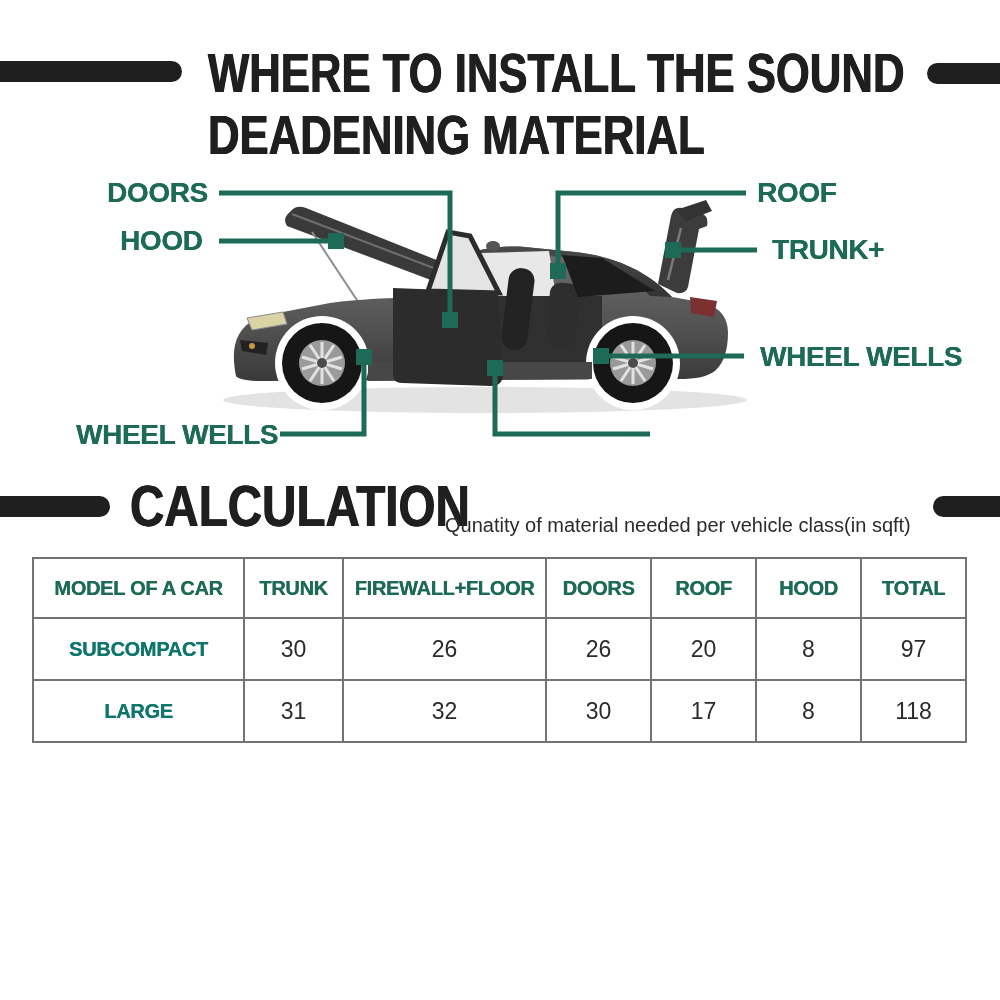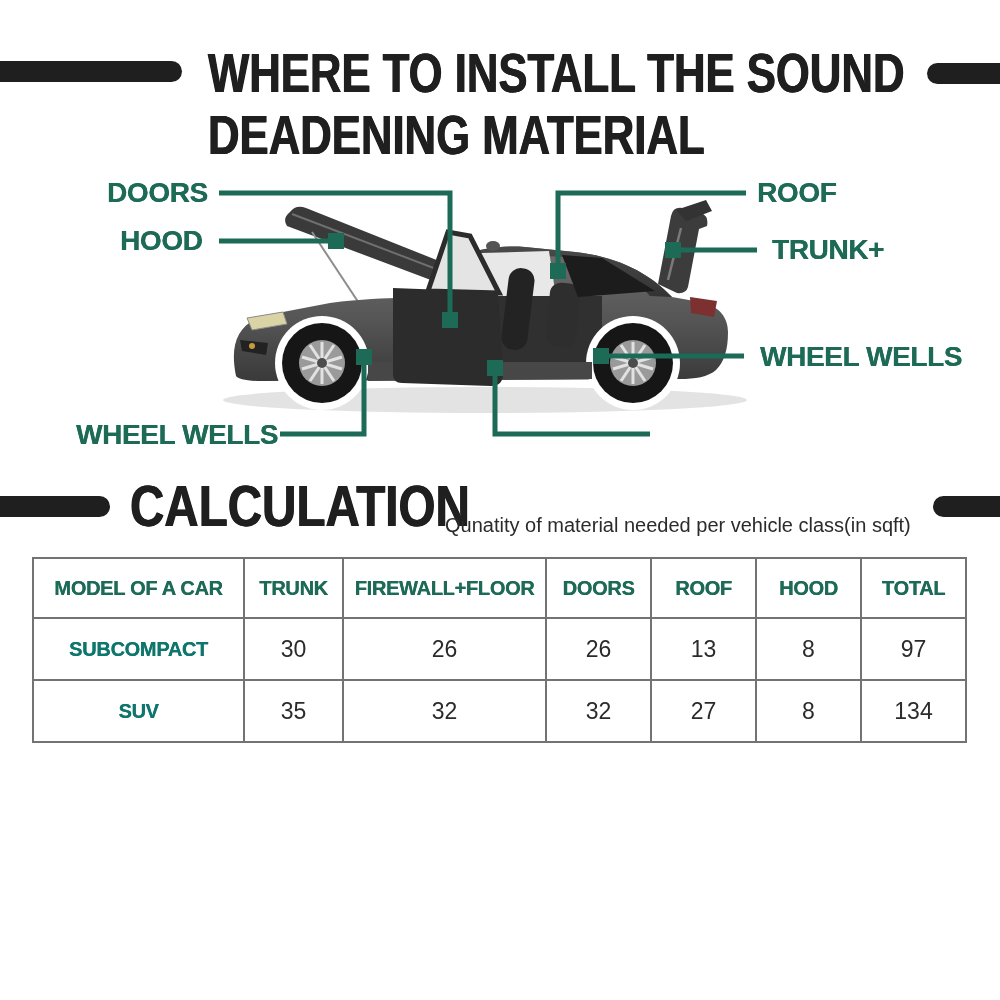--- a/index.html
+++ b/index.html
@@ -185,30 +185,30 @@
         <th>DOORS</th>
         <th>ROOF</th>
         <th>HOOD</th>
         <th>TOTAL</th>
       </tr>
       <tr>
         <td class="model">SUBCOMPACT</td>
         <td class="val">30</td>
         <td class="val">26</td>
         <td class="val">26</td>
-        <td class="val">13</td>
+        <td class="val">20</td>
         <td class="val">8</td>
         <td class="val">97</td>
       </tr>
       <tr>
-        <td class="model">SUV</td>
-        <td class="val">35</td>
+        <td class="model">LARGE</td>
+        <td class="val">31</td>
         <td class="val">32</td>
-        <td class="val">32</td>
-        <td class="val">27</td>
+        <td class="val">30</td>
+        <td class="val">17</td>
         <td class="val">8</td>
-        <td class="val">134</td>
+        <td class="val">118</td>
       </tr>
     </tbody>
       </table>
   </div>
 
 </div>
 
 </body></html>

